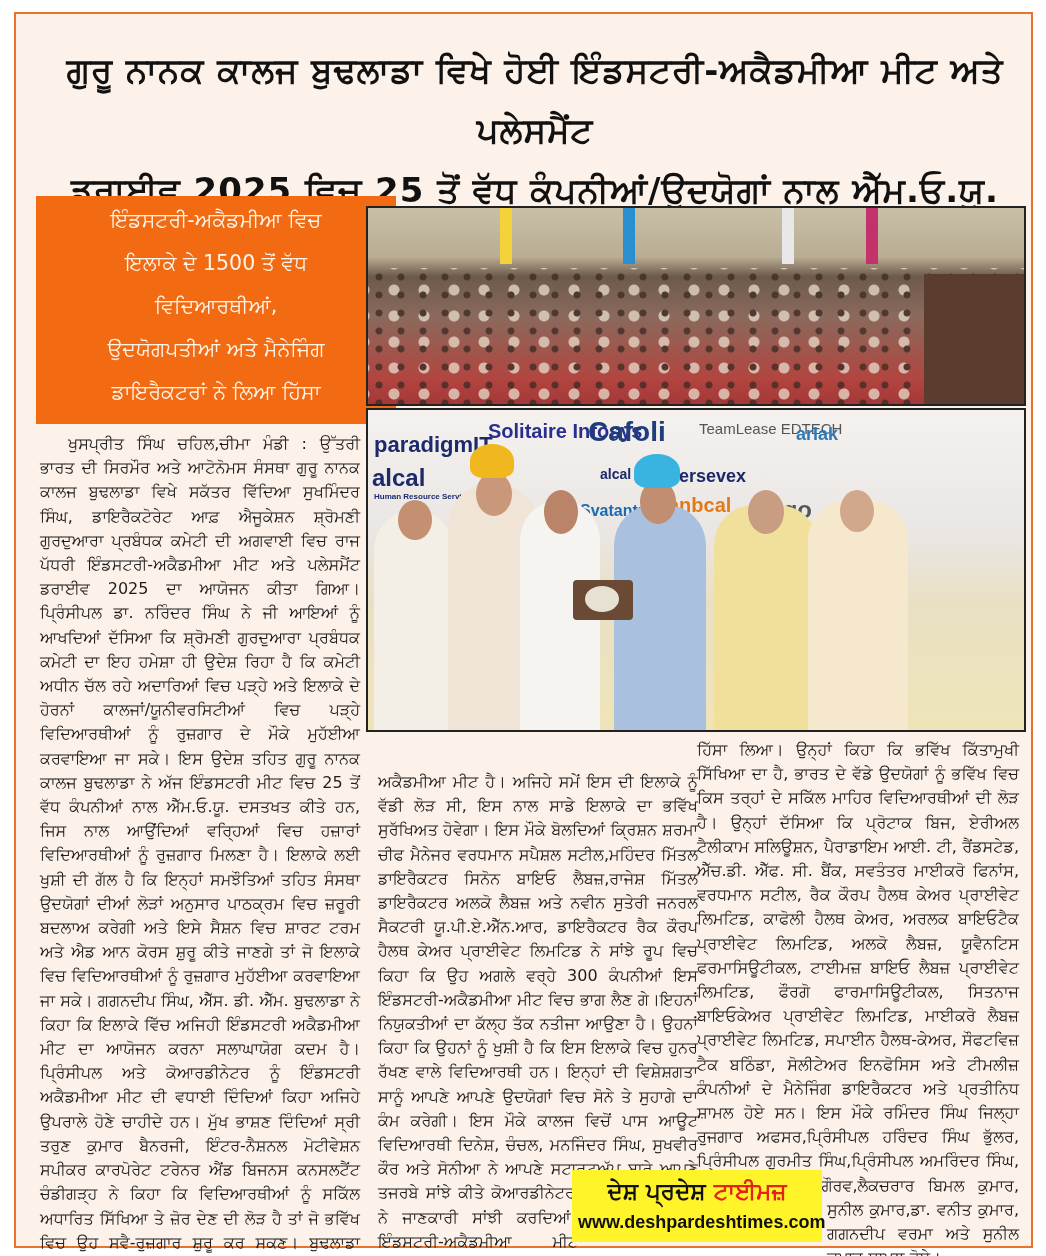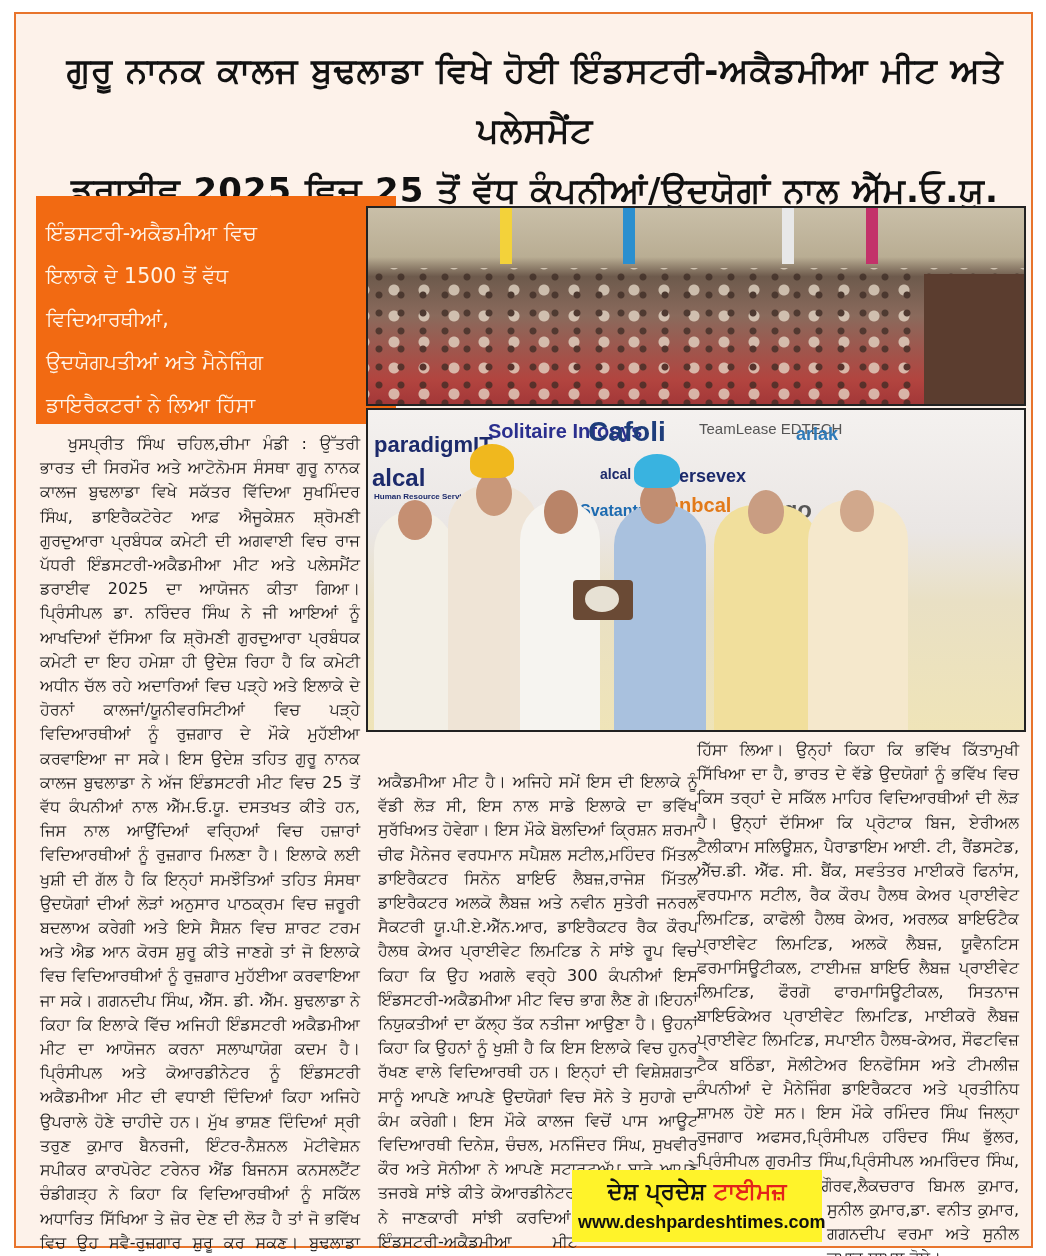--- a/index.html
+++ b/index.html
@@ -3,22 +3,22 @@
 <meta charset="utf-8">
 <style>
   html, body { margin:0; padding:0; }
   body { width:1046px; height:1256px; background:#ffffff; position:relative; overflow:hidden;
          font-family:"DejaVu Sans", sans-serif; color:#1a1a1a; }
   .frame { position:absolute; left:14px; top:12px; width:1019px; height:1236px;
            border:2px solid #e8742c; background:#fdf2ea; box-sizing:border-box; }
   .headline { position:absolute; left:60px; top:40px; width:950px; text-align:center;
               font-weight:bold; font-size:34px; line-height:60px; color:#111; letter-spacing:1px; }
   .highlight { position:absolute; left:36px; top:196px; width:360px; height:228px;
-               background:#f26a12; color:#fff4e8; box-sizing:border-box; padding:16px 10px;
-               font-size:20.5px; line-height:43px; }
+               background:#f26a12; color:#fff4e8; box-sizing:border-box; padding:3px 10px;
+               text-align:center; font-size:20.5px; line-height:43px; }
   .photo { position:absolute; border:2px solid #222; box-sizing:border-box; overflow:hidden; }
   .photo-crowd { left:366px; top:206px; width:660px; height:200px;
                  background:linear-gradient(180deg,#c9bfa8 0%,#b9ad93 25%,#6d5a4c 35%,#8a6a5c 55%,#b2443f 88%,#a33838 100%); }
   .photo-stage { left:366px; top:408px; width:660px; height:324px;
                  background:linear-gradient(180deg,#f4f1ef 0%,#eae6e4 38%,#e9e0c4 60%,#efe4b8 100%); }
   .crowd-dots { position:absolute; left:0; top:60px; width:100%; height:140px;
      background-image:radial-gradient(circle, #3c2b24 3px, transparent 4px),
                       radial-gradient(circle, #e8dccb 5px, transparent 6px);
      background-size:22px 18px, 30px 26px; background-position:0 0, 11px 9px; opacity:0.75; }
   .podium { position:absolute; right:0; top:66px; width:100px; height:134px; background:#5b3d2f; }

